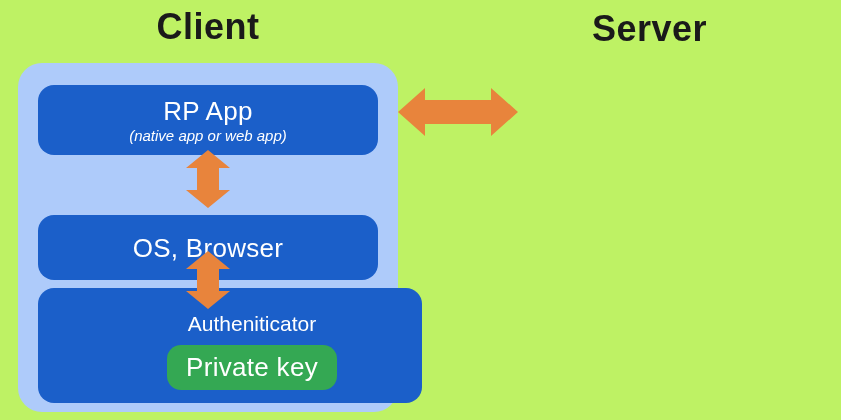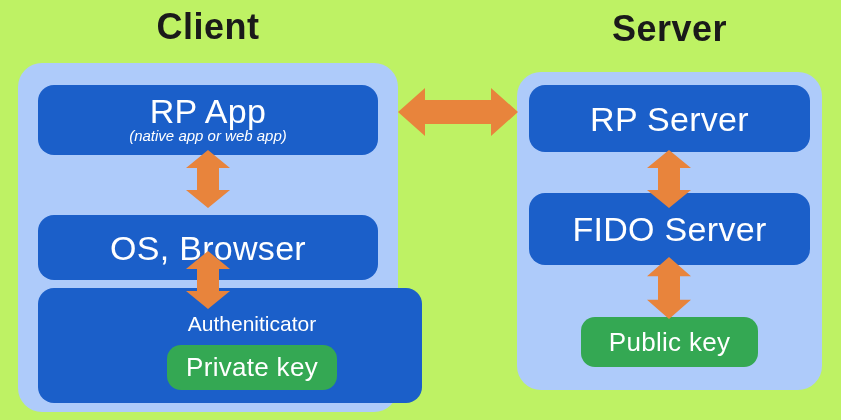--- a/index.html
+++ b/index.html
@@ -18,21 +18,21 @@
   .col-title {
     position: absolute;
     text-align: center;
     font-size: 36px;
     line-height: 40px;
     font-weight: 700;
     letter-spacing: 0.5px;
     color: var(--title-text, #1a1a1a);
   }
   .client-title { left: 18px; top: 7px; width: 380px; }
-  .server-title { left: 517px; top: 9px; width: 305px; text-align: center; }
+  .server-title { left: 497px; top: 9px; width: 305px; text-align: center; }
 
   .panel {
     position: absolute;
     background: var(--panel-bg, #aecbfa);
     border-radius: 24px;
   }
   .panel-client { left: 18px; top: 63px; width: 380px; height: 349px; }
   .panel-server { left: 517px; top: 72px; width: 305px; height: 318px; }
 
   .box {
@@ -48,21 +48,21 @@
   .panel-client .box { left: 20px; width: 340px; }
   .rp-app        { top: 22px;  height: 70px; }
   .os-browser    { top: 137px; height: 65px; margin-top: 15px; }
   .authenticator { top: 225px; height: 115px; justify-content: flex-start; padding-left: 44px; }
 
   .panel-server .box { left: 12px; width: 281px; }
   .rp-server   { top: 13px;  height: 67px; }
   .fido-server { top: 121px; height: 72px; }
 
   .box-title {
-    font-size: 34px;
+    font-size: 26px;
     line-height: 28px;
     font-weight: 500;
     letter-spacing: 0.3px;
   }
   .box-subtitle {
     font-size: 15px;
     line-height: 17px;
     font-weight: 500;
     margin-top: 2px;
     font-style: italic;
@@ -126,40 +126,18 @@
 
     <svg class="arrow arrow-v arrow-a1" viewBox="0 0 44 58" xmlns="http://www.w3.org/2000/svg">
       <polygon fill="currentColor" points="22,0 44,18 33,18 33,40 44,40 22,58 0,40 11,40 11,18 0,18"></polygon>
     </svg>
 
     <svg class="arrow arrow-v arrow-a2" viewBox="0 0 44 58" xmlns="http://www.w3.org/2000/svg">
       <polygon fill="currentColor" points="22,0 44,18 33,18 33,40 44,40 22,58 0,40 11,40 11,18 0,18"></polygon>
     </svg>
   </div>
 
-  <div class="panel panel-server">
-
-    <div class="box rp-server">
-      <div class="box-title">RP Server</div>
-    </div>
-
-    <div class="box fido-server">
-      <div class="box-title">FIDO Server</div>
-    </div>
-
-    <div class="key-box key-public">
-      <span>Public key</span>
-    </div>
-
-    <svg class="arrow arrow-v arrow-s1" viewBox="0 0 44 58" xmlns="http://www.w3.org/2000/svg">
-      <polygon fill="currentColor" points="22,0 44,18 33,18 33,40 44,40 22,58 0,40 11,40 11,18 0,18"></polygon>
-    </svg>
-
-    <svg class="arrow arrow-v arrow-s2" viewBox="0 0 44 58" preserveAspectRatio="none" xmlns="http://www.w3.org/2000/svg">
-      <polygon fill="currentColor" points="22,0 44,18 33,18 33,40 44,40 22,58 0,40 11,40 11,18 0,18"></polygon>
-    </svg>
-  </div>
 
   <svg class="arrow arrow-h" viewBox="0 0 120 48" xmlns="http://www.w3.org/2000/svg">
     <polygon fill="currentColor" points="0,24 27,0 27,12 93,12 93,0 120,24 93,48 93,36 27,36 27,48"></polygon>
   </svg>
 
 </div>
 
 </body></html>

